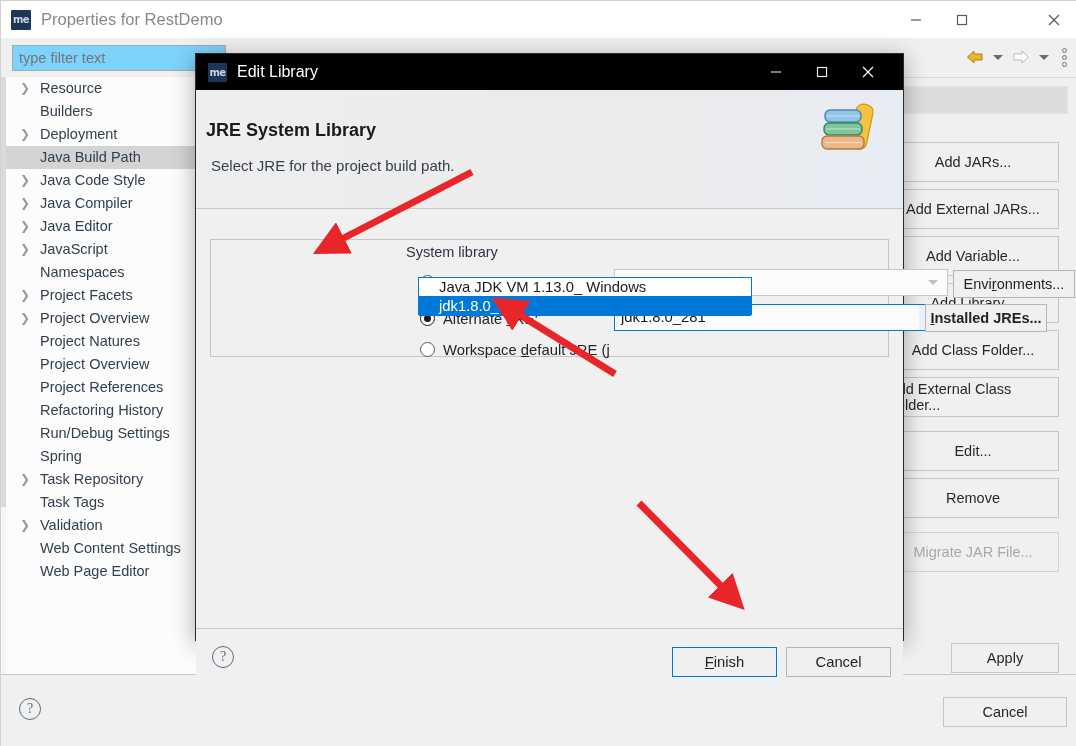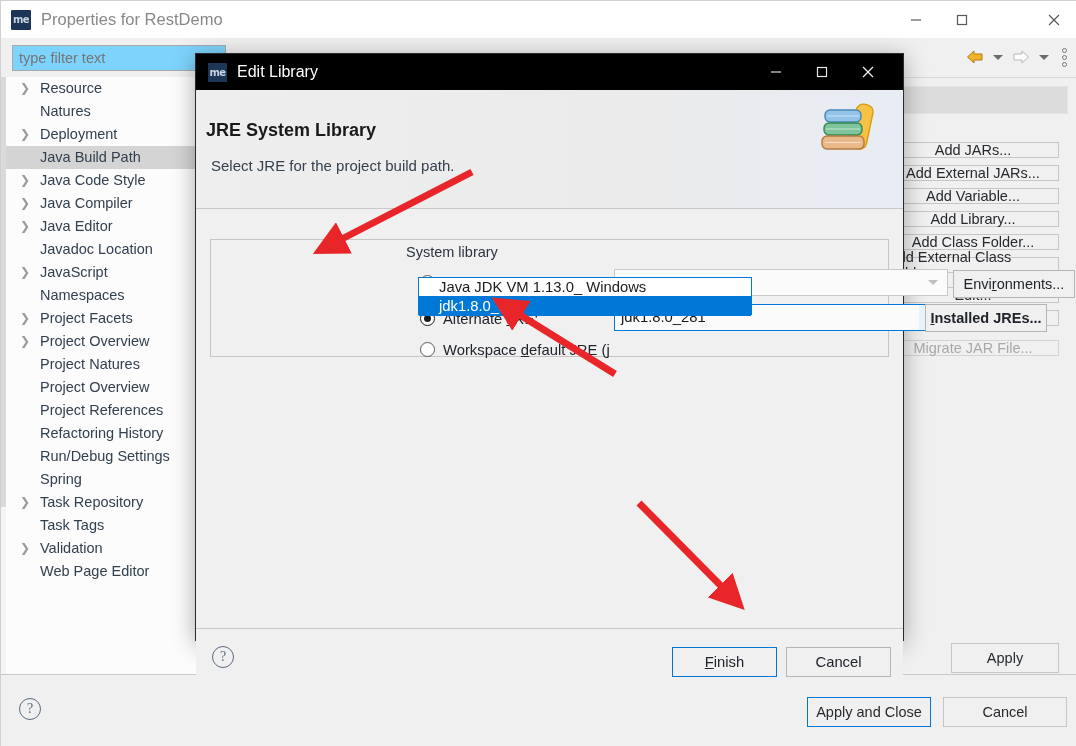--- a/index.html
+++ b/index.html
@@ -94,21 +94,21 @@
     background:#f0f0f0;
   }
   #page-header-box {
     position:absolute; left:8px; top:8px; width:830px; height:28px;
     background:#dcdcdc; border:1px solid #e4e4e4;
   }
   #btn-col {
     position:absolute; right:18px; top:64px; width:172px;
   }
   .side-btn {
-    width:172px; height:16px; margin-bottom:7px;
+    width:172px; height:40px; margin-bottom:7px;
     background:#f0f0f0; border:1px solid #c6c6c6;
     font-size:14.5px; color:#26292d;
     display:flex; align-items:center; justify-content:center;
     font-family:"Liberation Sans", sans-serif;
   }
   .side-btn.disabled { color:#a8a8a8; border-color:#d4d4d4; }
   .side-btn.gap { margin-top:14px; }
   .u { text-decoration:underline; }
 
   #apply-btn {
@@ -317,40 +317,40 @@
   <div id="toolbar-sep"></div>
 
   <input id="filter-input" placeholder="type filter text" style="">
 
   <div id="left-scrollbar">
       <div class="thumb"></div>
     </div>
 
   <div id="tree-panel">
       <div class="tree-item"><span class="chev">❯</span><span>Resource</span></div>
-      <div class="tree-item"><span>Natures</span></div>
+      <div class="tree-item"><span>Builders</span></div>
       <div class="tree-item"><span class="chev">❯</span><span>Deployment</span></div>
       <div class="tree-item selected"><span>Java Build Path</span></div>
       <div class="tree-item"><span class="chev">❯</span><span>Java Code Style</span></div>
       <div class="tree-item"><span class="chev">❯</span><span>Java Compiler</span></div>
       <div class="tree-item"><span class="chev">❯</span><span>Java Editor</span></div>
-      <div class="tree-item"><span>Javadoc Location</span></div>
       <div class="tree-item"><span class="chev">❯</span><span>JavaScript</span></div>
       <div class="tree-item"><span>Namespaces</span></div>
       <div class="tree-item"><span class="chev">❯</span><span>Project Facets</span></div>
       <div class="tree-item"><span class="chev">❯</span><span>Project Overview</span></div>
       <div class="tree-item"><span>Project Natures</span></div>
       <div class="tree-item"><span>Project Overview</span></div>
       <div class="tree-item"><span>Project References</span></div>
       <div class="tree-item"><span>Refactoring History</span></div>
       <div class="tree-item"><span>Run/Debug Settings</span></div>
       <div class="tree-item"><span>Spring</span></div>
       <div class="tree-item"><span class="chev">❯</span><span>Task Repository</span></div>
       <div class="tree-item"><span>Task Tags</span></div>
       <div class="tree-item"><span class="chev">❯</span><span>Validation</span></div>
+      <div class="tree-item"><span>Web Content Settings</span></div>
       <div class="tree-item"><span>Web Page Editor</span></div>
     </div>
 
   <div id="right-panel">
     <div id="page-header-box"></div>
     <div id="btn-col">
         <div class="side-btn">
           <span>Add JARs...</span>
         </div>
         <div class="side-btn">
@@ -377,21 +377,20 @@
         <div class="side-btn disabled gap">
           <span>Migrate JAR File...</span>
         </div>
       </div>
     <div id="apply-btn">Apply</div>
   </div>
 
   <div id="bottom-sep"></div>
   <div id="bottom-bar">
     <div id="help-icon-main">?</div>
-    <div id="apply-close-btn">Apply and Close</div>
     <div id="main-cancel-btn">Cancel</div>
   </div>
 </div>
 
 <div id="dialog">
 
   <div id="dlg-titlebar">
     <div id="dlg-app-icon">me</div>
     <div id="dlg-title">Edit Library</div>
     <div class="dlg-win-btn" id="dlg-min">

